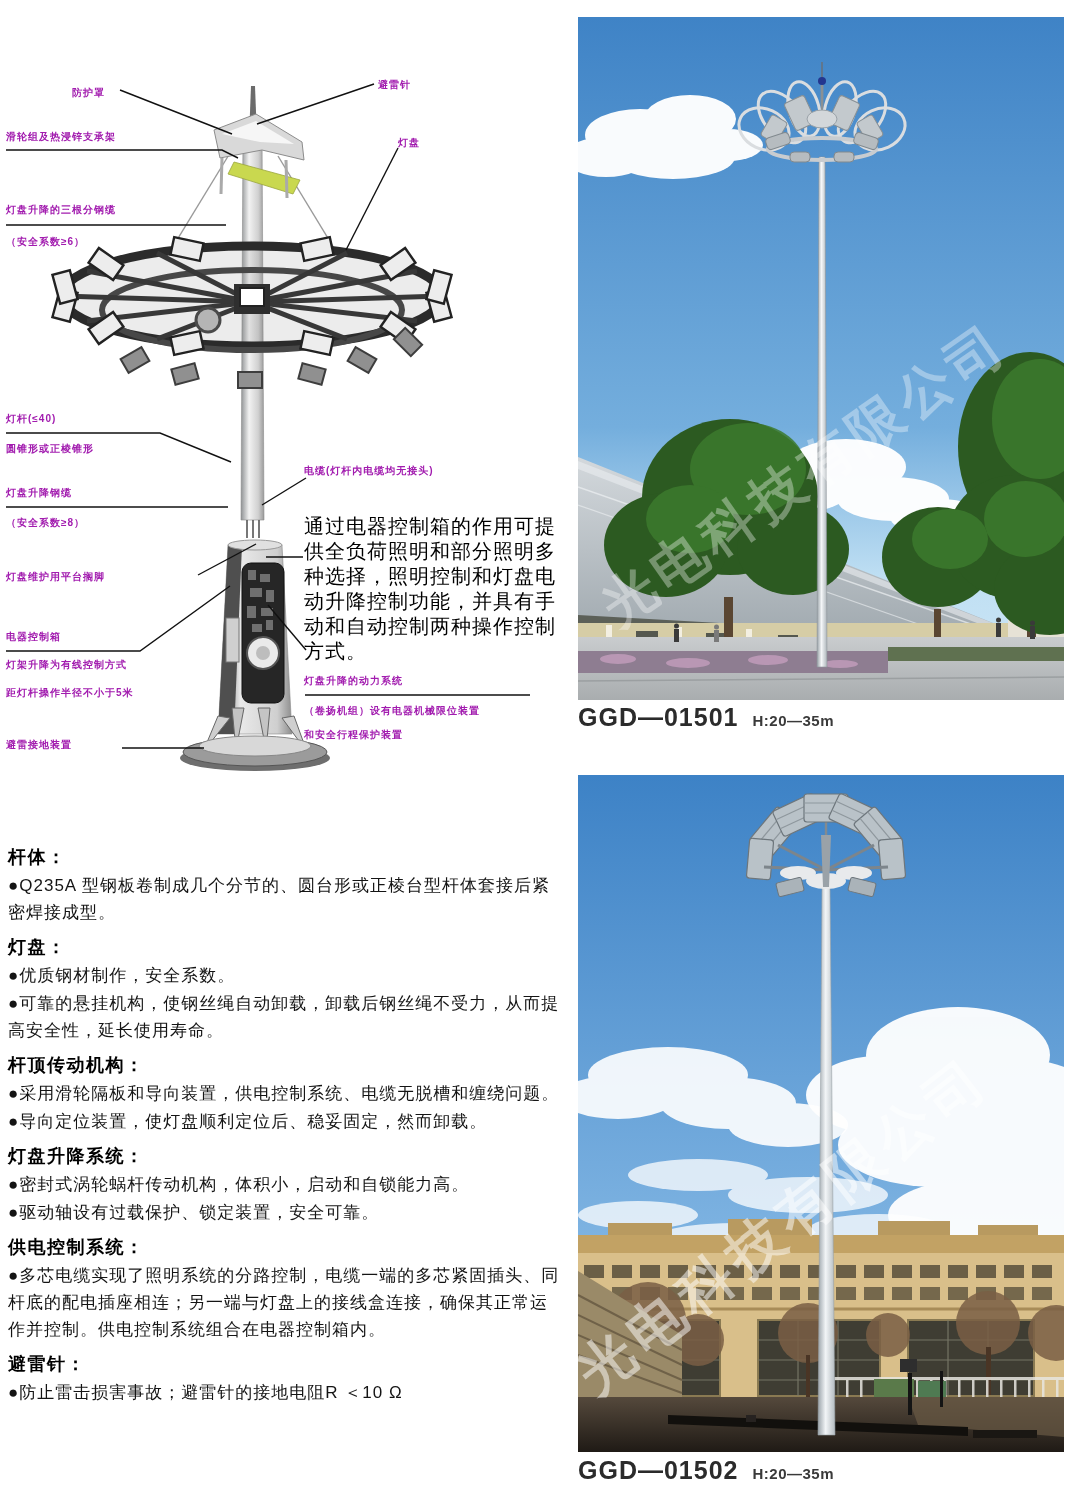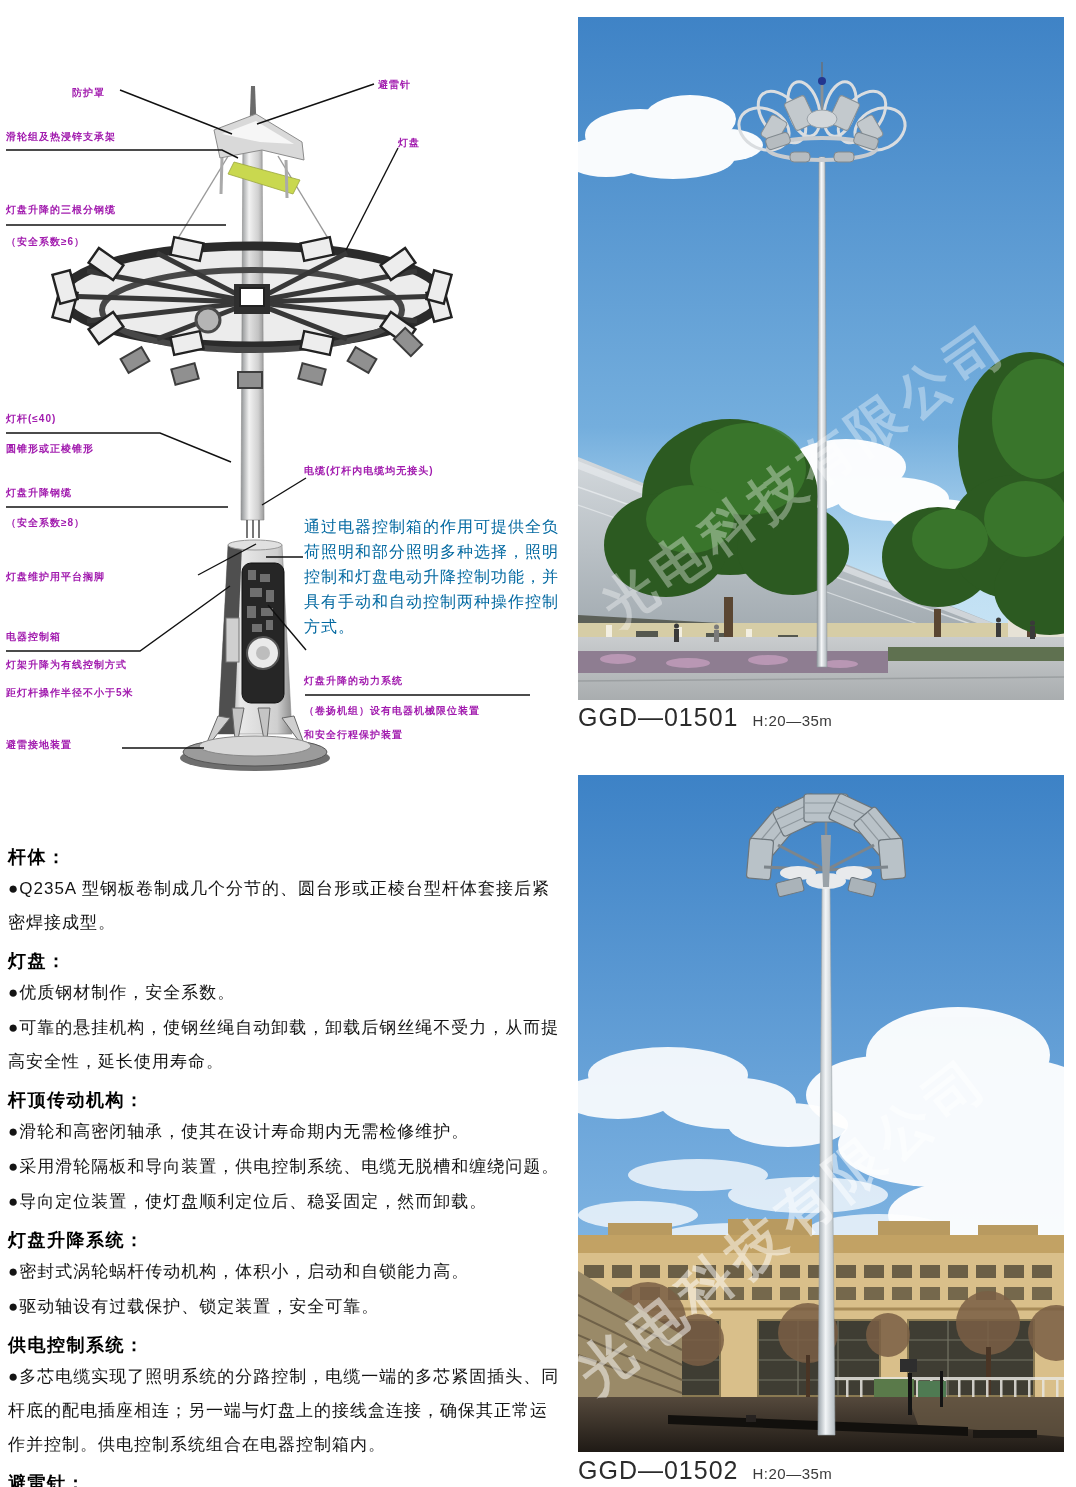--- a/index.html
+++ b/index.html
@@ -5,30 +5,30 @@
   html,body{margin:0;padding:0;}
   body{
     width:1076px;height:1487px;position:relative;background:#ffffff;
     font-family:"Liberation Sans","DejaVu Sans",sans-serif;color:#1a1a1a;
     overflow:hidden;
   }
   .abs{position:absolute;}
   
   .dlabel{position:absolute;font-size:10px;line-height:25px;letter-spacing:1px;
           color:#a21caf;white-space:nowrap;font-weight:bold;}
-  .ctl-para{position:absolute;left:304px;top:514px;width:264px;font-size:16px;
-            line-height:25px;letter-spacing:1px;color:#0369a1;}
+  .ctl-para{position:absolute;left:304px;top:514px;width:264px;font-size:20px;
+            line-height:25px;letter-spacing:1px;color:#000000;}
   
   .features{position:absolute;left:8px;top:836px;width:556px;}
   .features h3{font-size:18px;font-weight:bold;margin:9px 0 3px 0;letter-spacing:1.5px;color:#000;}
-  .features p{font-size:17px;margin:0 0 1px 0;line-height:34px;letter-spacing:1px;color:#141414;}
+  .features p{font-size:17px;margin:0 0 1px 0;line-height:27px;letter-spacing:1px;color:#141414;}
   
   .photo{position:absolute;left:578px;width:486px;overflow:hidden;background:#6ea7d8;}
   .photo svg{display:block;}
-  .caption{position:absolute;left:578px;color:#2b2b2b;white-space:nowrap;}
+  .caption{position:absolute;left:578px;color:#2b2b2b;white-space:nowrap;font-weight:bold;}
   .caption .model{font-size:25px;letter-spacing:1px;}
   .caption .ht{font-size:15px;margin-left:14px;letter-spacing:.5px;color:#3a3a3a;}
   .wm{font-family:"Liberation Sans",sans-serif;font-weight:bold;}
 </style>
 </head>
 <body>
 
 <svg class="abs" style="left:0;top:58px" width="570" height="760" viewBox="0 0 570 760">
   <defs>
     <linearGradient id="poleG" x1="0" y1="0" x2="1" y2="0">
@@ -606,21 +606,20 @@
 
 <div class="features">
   <h3>杆体：</h3>
   <p>●Q235A 型钢板卷制成几个分节的、圆台形或正棱台型杆体套接后紧密焊接成型。</p>
 
   <h3>灯盘：</h3>
   <p>●优质钢材制作，安全系数。</p>
   <p>●可靠的悬挂机构，使钢丝绳自动卸载，卸载后钢丝绳不受力，从而提高安全性，延长使用寿命。</p>
 
   <h3>杆顶传动机构：</h3>
-  <p>●滑轮和高密闭轴承，使其在设计寿命期内无需检修维护。</p>
   <p>●采用滑轮隔板和导向装置，供电控制系统、电缆无脱槽和缠绕问题。</p>
   <p>●导向定位装置，使灯盘顺利定位后、稳妥固定，然而卸载。</p>
 
   <h3>灯盘升降系统：</h3>
   <p>●密封式涡轮蜗杆传动机构，体积小，启动和自锁能力高。</p>
   <p>●驱动轴设有过载保护、锁定装置，安全可靠。</p>
 
   <h3>供电控制系统：</h3>
   <p>●多芯电缆实现了照明系统的分路控制，电缆一端的多芯紧固插头、同杆底的配电插座相连；另一端与灯盘上的接线盒连接，确保其正常运作并控制。供电控制系统组合在电器控制箱内。</p>
 

